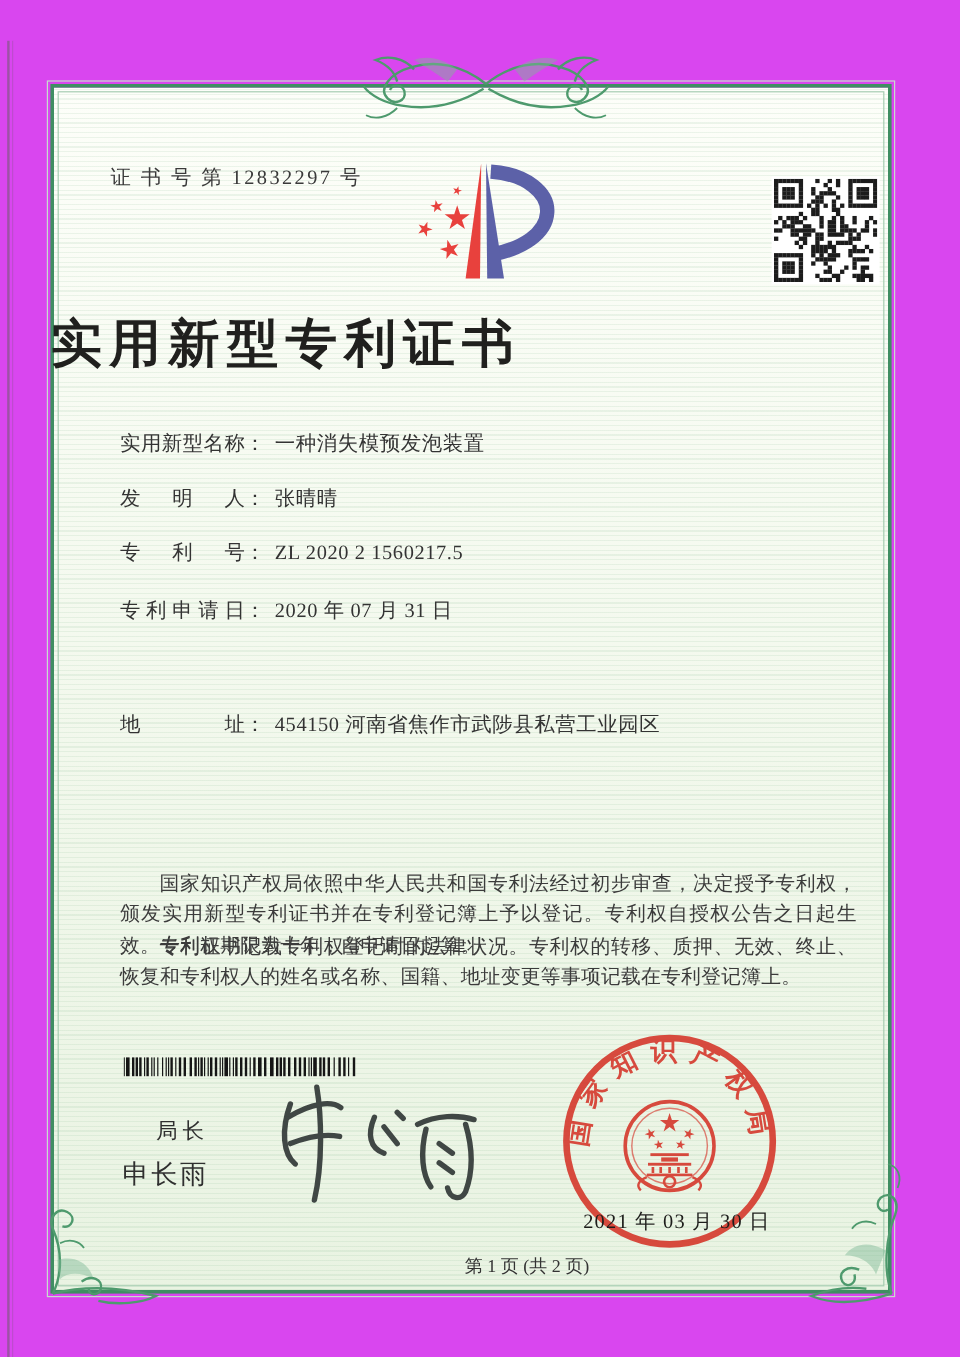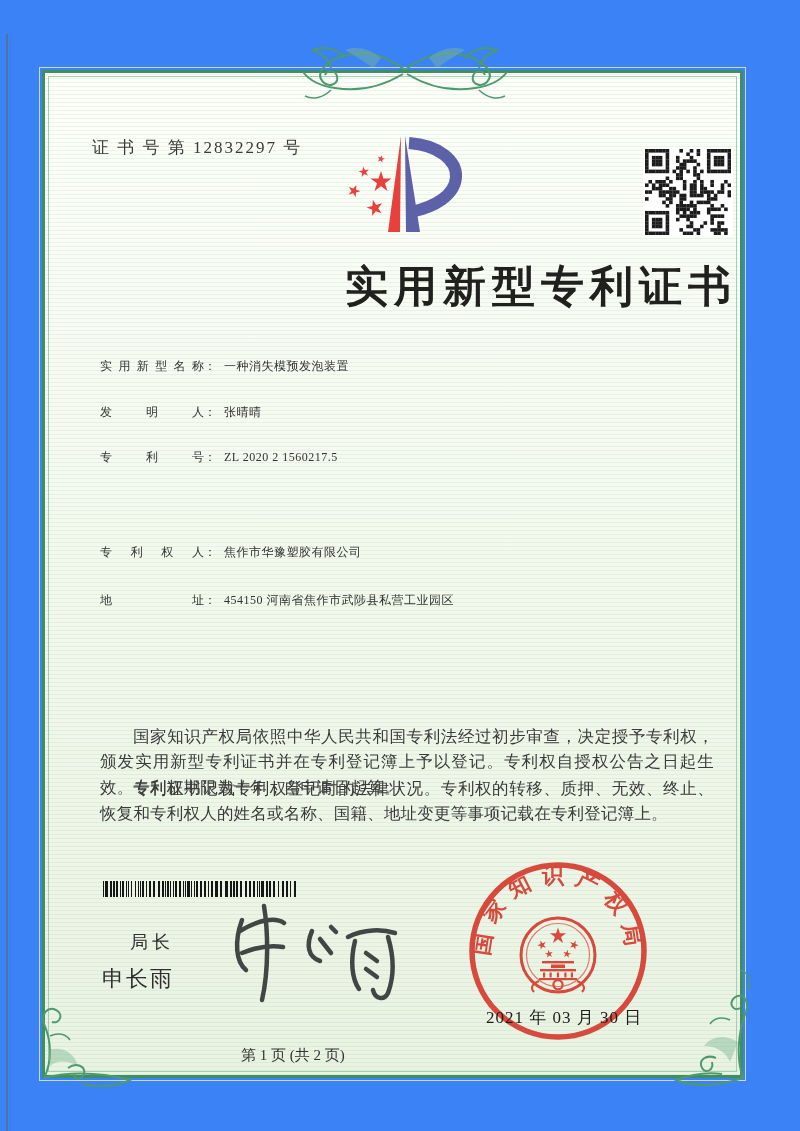--- a/index.html
+++ b/index.html
@@ -1,18 +1,18 @@
 <!DOCTYPE html>
 <html><head>
 <meta charset="utf-8">
 <style>
   html,body{margin:0;padding:0;background:#e8e6de;}
   .page{
     position:relative;width:800px;height:1131px;margin:0 auto;
-    background:#3b82f6;overflow:hidden;
+    background:#d946ef;overflow:hidden;
     font-family:"Liberation Serif","DejaVu Serif",serif;color:#2b2b2b;
   }
   
   .scan-line{position:absolute;left:6px;top:34px;bottom:0;width:2px;background:rgba(95,95,92,.5);}
   .scan-line2{position:absolute;left:10px;top:34px;bottom:0;width:1px;background:rgba(95,95,92,.22);}
 
   
   .frame{
     position:absolute;left:42px;top:70px;width:695px;height:1002px;
     border:3px solid #3f8e62;
@@ -24,46 +24,46 @@
   .frame::after{content:"";position:absolute;inset:-6px;border:1px solid #c6ddcb;pointer-events:none;}
 
   .orn{position:absolute;pointer-events:none;}
 
   .cert-no{position:absolute;left:92px;top:136px;font-size:17px;letter-spacing:2px;color:#3a3a3a;}
 
   .logo{position:absolute;left:343px;top:133px;width:120px;height:102px;}
   .qr{position:absolute;left:643px;top:147px;width:86px;height:86px;background:#fff;padding:2px;}
 
   .title{
-    position:absolute;left:42px;top:258px;width:695px;text-align:right;
+    position:absolute;left:42px;top:258px;width:695px;text-align:left;
     font-size:43px;font-weight:700;letter-spacing:6px;color:#20201e;
   }
 
-  .field-row{position:absolute;left:100px;font-size:12px;white-space:nowrap;color:#333;}
+  .field-row{position:absolute;left:100px;font-size:17px;white-space:nowrap;color:#333;}
   .field-label{display:inline-block;width:104px;text-align:justify;text-align-last:justify;vertical-align:top;}
   .field-colon{display:inline-block;}
   .field-value{display:inline-block;margin-left:8px;letter-spacing:.5px;}
   .grant-no{position:absolute;left:400px;top:0;}
   .grant-no .field-label{width:112px;}
 
   .para{
     position:absolute;left:100px;width:614px;font-size:16.5px;line-height:25.3px;
     text-align:justify;text-indent:2em;color:#3b3b3b;letter-spacing:.2px;
   }
 
   .barcode{position:absolute;left:103px;top:881px;width:194px;height:16px;}
 
   .comm-title{position:absolute;left:102px;top:930px;font-size:18px;letter-spacing:4px;color:#2f2f2f;margin-left:28px;}
   .comm-name{position:absolute;left:102px;top:964px;font-size:22px;letter-spacing:2px;color:#2f2f2f;}
   .signature{position:absolute;left:212px;top:900px;width:195px;height:108px;}
 
   .seal{position:absolute;left:463px;top:856px;width:190px;height:190px;}
   .seal-date{position:absolute;left:486px;top:1006px;font-size:17px;letter-spacing:1px;color:#1d1d1b;}
 
-  .page-footer{position:absolute;left:241px;top:1046px;width:250px;text-align:left;font-size:15px;color:#333;}
+  .page-footer{position:absolute;left:241px;top:1046px;width:250px;text-align:right;font-size:15px;color:#333;}
   .back-note{position:absolute;left:239px;top:1093px;width:250px;text-align:center;font-size:16.5px;color:#2e2e2e;letter-spacing:2px;}
 </style>
 </head>
 <body>
 
 <div class="page">
 
   <div class="scan-line"></div>
   <div class="scan-line2"></div>
 
@@ -397,22 +397,22 @@
 
   <div class="field-row" style="top:358px">
     <span class="field-label">实用新型名称</span><span class="field-colon">：</span><span class="field-value">一种消失模预发泡装置</span>
   </div>
   <div class="field-row" style="top:404px">
     <span class="field-label">发明人</span><span class="field-colon">：</span><span class="field-value">张晴晴</span>
   </div>
   <div class="field-row" style="top:449px">
     <span class="field-label">专利号</span><span class="field-colon">：</span><span class="field-value">ZL 2020 2 1560217.5</span>
   </div>
-  <div class="field-row" style="top:544px">
-    <span class="field-label">专利权人</span><span class="field-colon">：</span><span class="field-value">焦作市华豫塑胶有限公司</span>
+  <div class="field-row" style="top:497px">
+    <span class="field-label">专利申请日</span><span class="field-colon">：</span><span class="field-value">2020 年 07 月 31 日</span>
   </div>
   <div class="field-row" style="top:592px">
     <span class="field-label">地址</span><span class="field-colon">：</span><span class="field-value">454150 河南省焦作市武陟县私营工业园区</span>
   </div>
 
 
   <div class="para" style="top:724px">国家知识产权局依照中华人民共和国专利法经过初步审查，决定授予专利权，颁发实用新型专利证书并在专利登记簿上予以登记。专利权自授权公告之日起生效。专利权期限为十年，自申请日起算。</div>
   <div class="para" style="top:776px">专利证书记载专利权登记时的法律状况。专利权的转移、质押、无效、终止、恢复和专利权人的姓名或名称、国籍、地址变更等事项记载在专利登记簿上。</div>
 
   <svg class="barcode" id="barcode-svg" viewBox="0 0 194 16">

